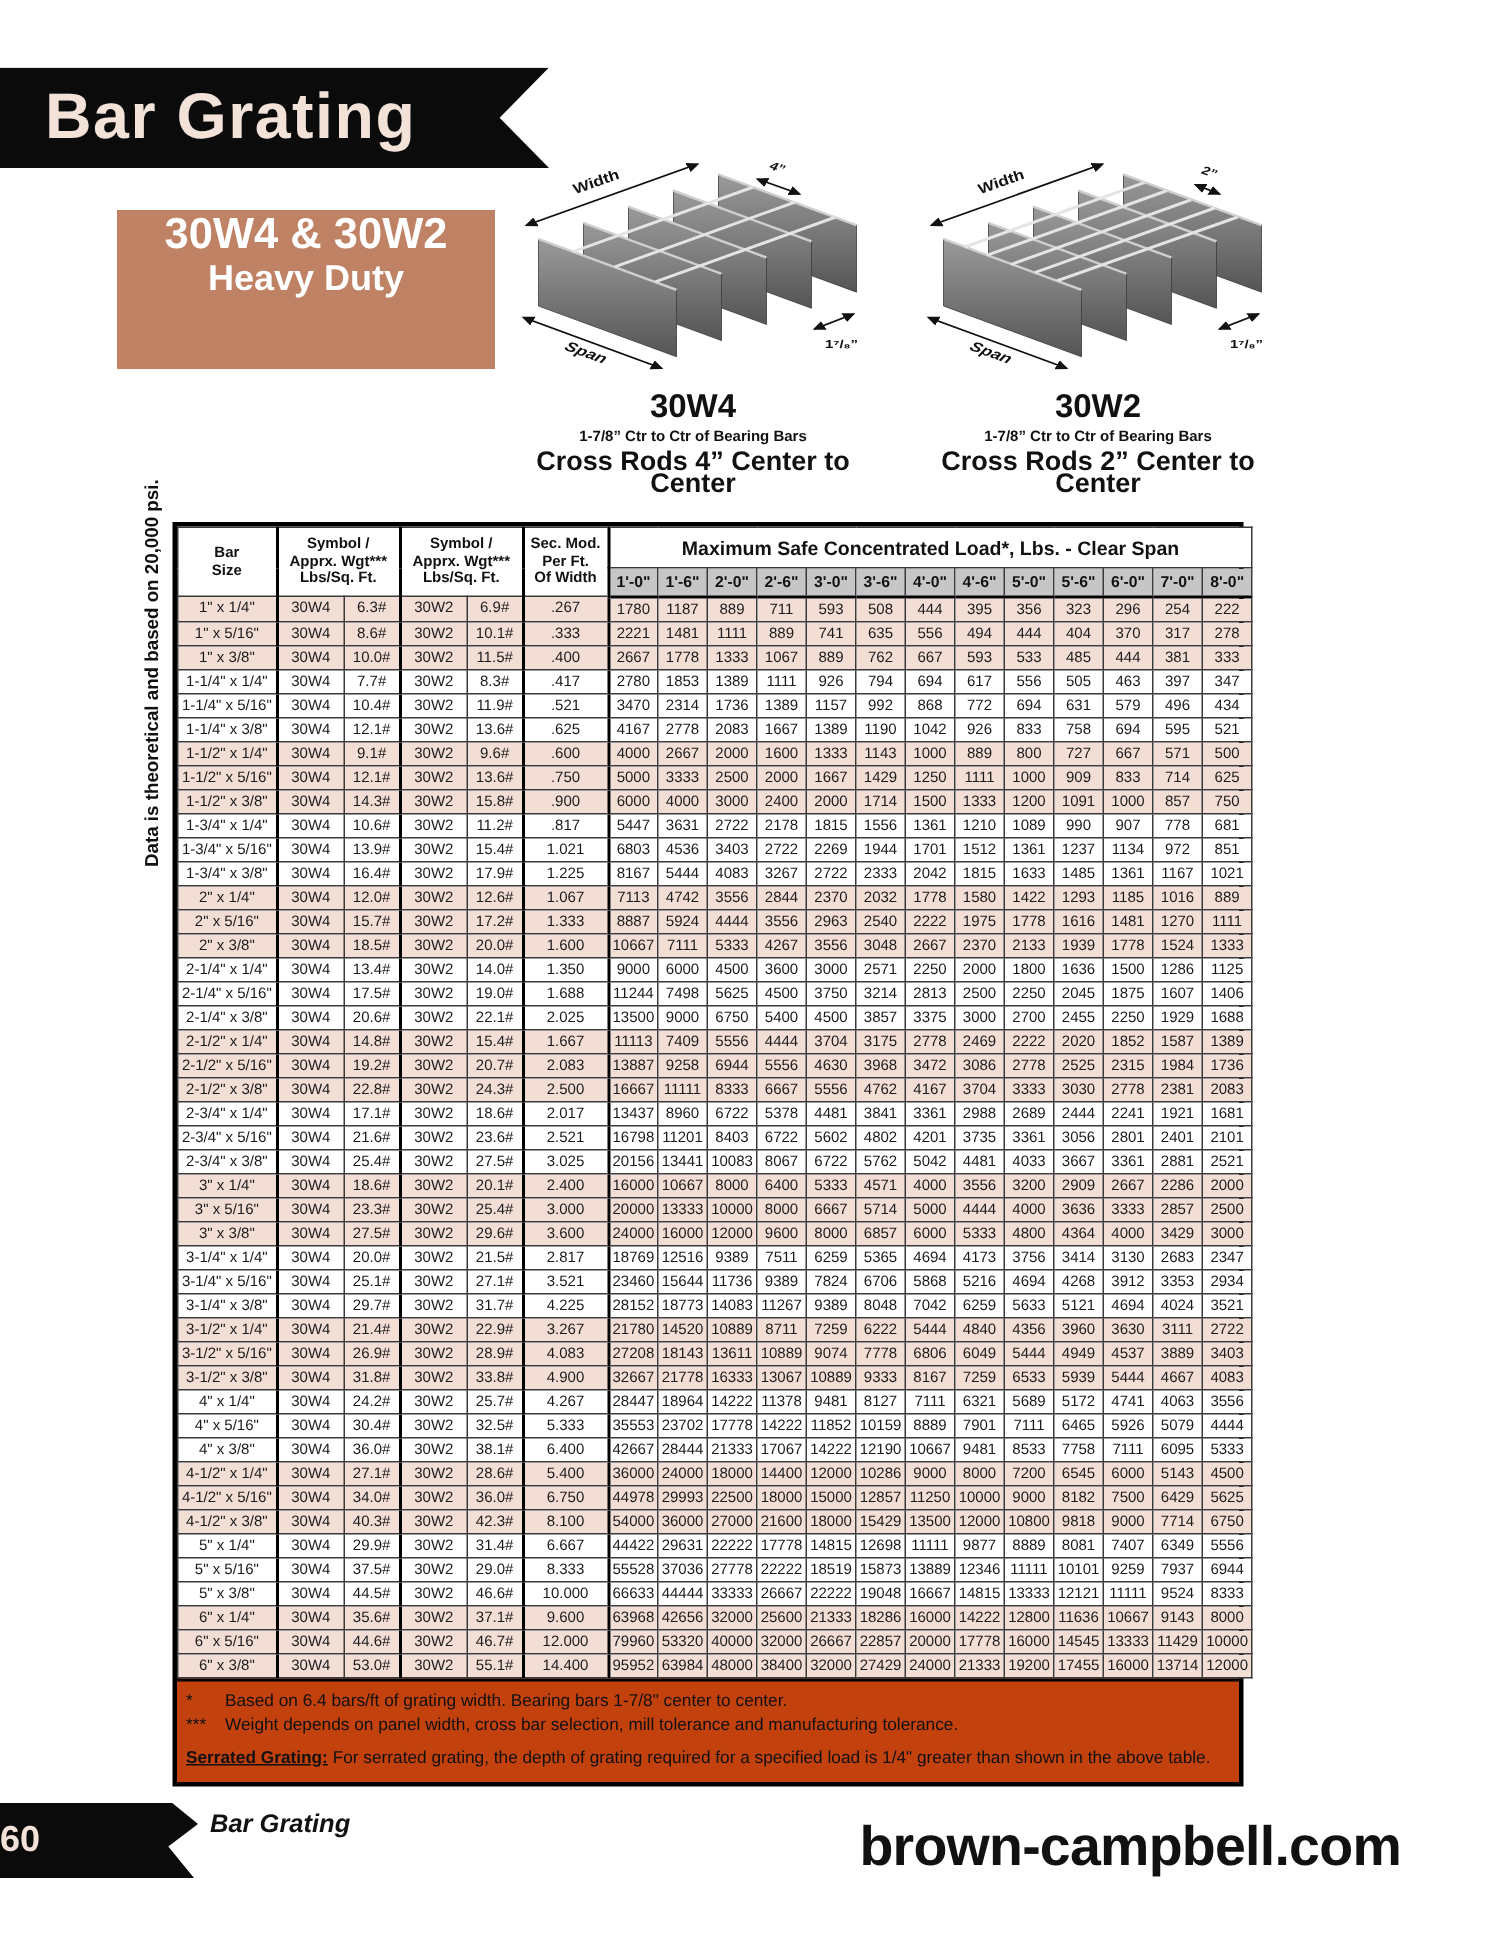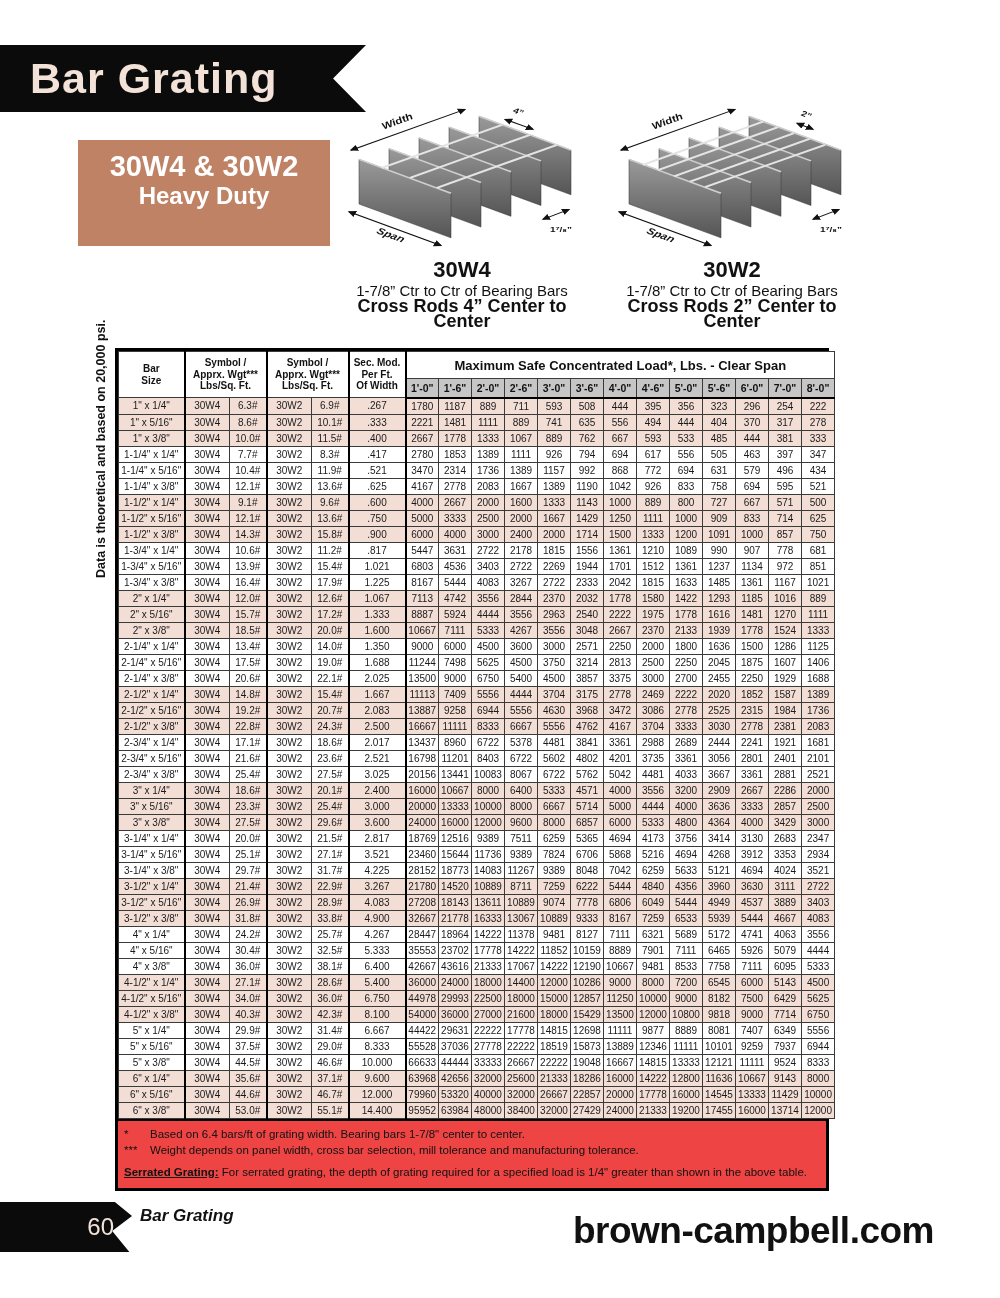--- a/index.html
+++ b/index.html
@@ -7,30 +7,30 @@
   body { width:1000px; height:1298px; position:relative; font-family:"Liberation Sans", sans-serif; color:#111; }
 
   
   .banner { position:absolute; left:0; top:45px; width:366px; height:67px; background:#0b0b0b;
             clip-path:polygon(0 0,100% 0,91% 50%,100% 100%,0 100%); }
   .banner-text { display:block; line-height:67px; padding-left:30px; font-size:43px; font-weight:bold;
                  color:#f2e2d8; letter-spacing:1px; }
 
   
   .product-box { position:absolute; left:78px; top:140px; width:252px; height:106px; background:#bf8265;
-                 color:#fff; text-align:center; font-weight:bold; padding-top:10px; }
+                 color:#fff; text-align:center; font-weight:bold; }
   .pb1 { font-size:29px; line-height:32px; }
   .pb2 { font-size:24px; line-height:28px; }
 
   
   .figure { position:absolute; width:256px; text-align:center; }
   .fig1 { left:334px; top:104px; }
   .fig2 { left:604px; top:104px; }
   .fig-name { font-size:22px; font-weight:bold; line-height:24px; }
-  .fig-sub  { font-size:15px; font-weight:normal; line-height:17px; }
+  .fig-sub  { font-size:10px; font-weight:bold; line-height:17px; }
   .fig-sub2 { font-size:18px; font-weight:bold; line-height:15px;text-align:center; }
   .dim-label { font-style:italic; font-weight:bold; font-size:12px; fill:#111; }
   .dim-small { font-weight:bold; font-size:10px; fill:#111; }
 
   
   .side-note { position:absolute; left:94px; top:578px; transform:rotate(-90deg); transform-origin:0 0;
                white-space:nowrap; font-size:12.5px; font-weight:bold; }
 
   
   .table-wrap { position:absolute; left:115px; top:348px; width:714px; border:3px solid #000; background:#fff; }
@@ -41,31 +41,31 @@
   .h1 th { height:27px; }
   .h2 th { height:19px; background:#c6c6c6; border-bottom:2px solid #000; font-size:10.5px; }
   .hw { white-space:pre-line; font-size:10px; line-height:11.5px; }
   .hload { font-size:13px; }
   .sep { border-right:2px solid #000 !important; }
   tbody td { height:15px; line-height:15px; font-size:10px; color:#1a1a1a; }
   tr.pink td { background:#f3ded6; }
   tr.white td { background:#fff; }
 
   
-  .notes { background:#ef4444; border-top:2px solid #000; padding:5px 8px 8px 6px; font-size:11.5px; }
+  .notes { background:#c2410c; border-top:2px solid #000; padding:5px 8px 8px 6px; font-size:11.5px; }
   .note-line { line-height:16px; }
   .note-line.last { margin-top:6px; }
   .note-mark { display:inline-block; min-width:26px; }
   .note-label { font-weight:bold; text-decoration:underline; }
 
   
   .flag { position:absolute; left:0; top:1202px; width:132px; height:50px; background:#0b0b0b;
           clip-path:polygon(0 0,87% 0,100% 28%,85% 58%,98% 100%,0 100%); }
-  .flag span { display:block; line-height:50px; text-align:right; padding-right:18px;
-               color:#f2e2d8; font-size:24px; font-weight:normal; }
+  .flag span { display:block; line-height:50px; text-align:left; padding-right:18px;
+               color:#f2e2d8; font-size:24px; font-weight:bold; }
   .footer-section { position:absolute; left:140px; top:1206px; font-size:17px; font-weight:bold; font-style:italic; }
   .website { position:absolute; right:66px; top:1210px; font-size:37px; font-weight:bold; letter-spacing:-0.5px; }
 </style>
 </head>
 <body>
 
 <div class="banner">
   <span class="banner-text">Bar Grating</span>
 </div>
 
@@ -961,21 +961,21 @@
           <td>4444</td>
         </tr>
         <tr class="white">
           <td class="sep">4" x 3/8"</td>
           <td>30W4</td>
           <td class="sep">36.0#</td>
           <td>30W2</td>
           <td class="sep">38.1#</td>
           <td class="sep">6.400</td>
           <td>42667</td>
-          <td>43616</td>
+          <td>28444</td>
           <td>21333</td>
           <td>17067</td>
           <td>14222</td>
           <td>12190</td>
           <td>10667</td>
           <td>9481</td>
           <td>8533</td>
           <td>7758</td>
           <td>7111</td>
           <td>6095</td>

